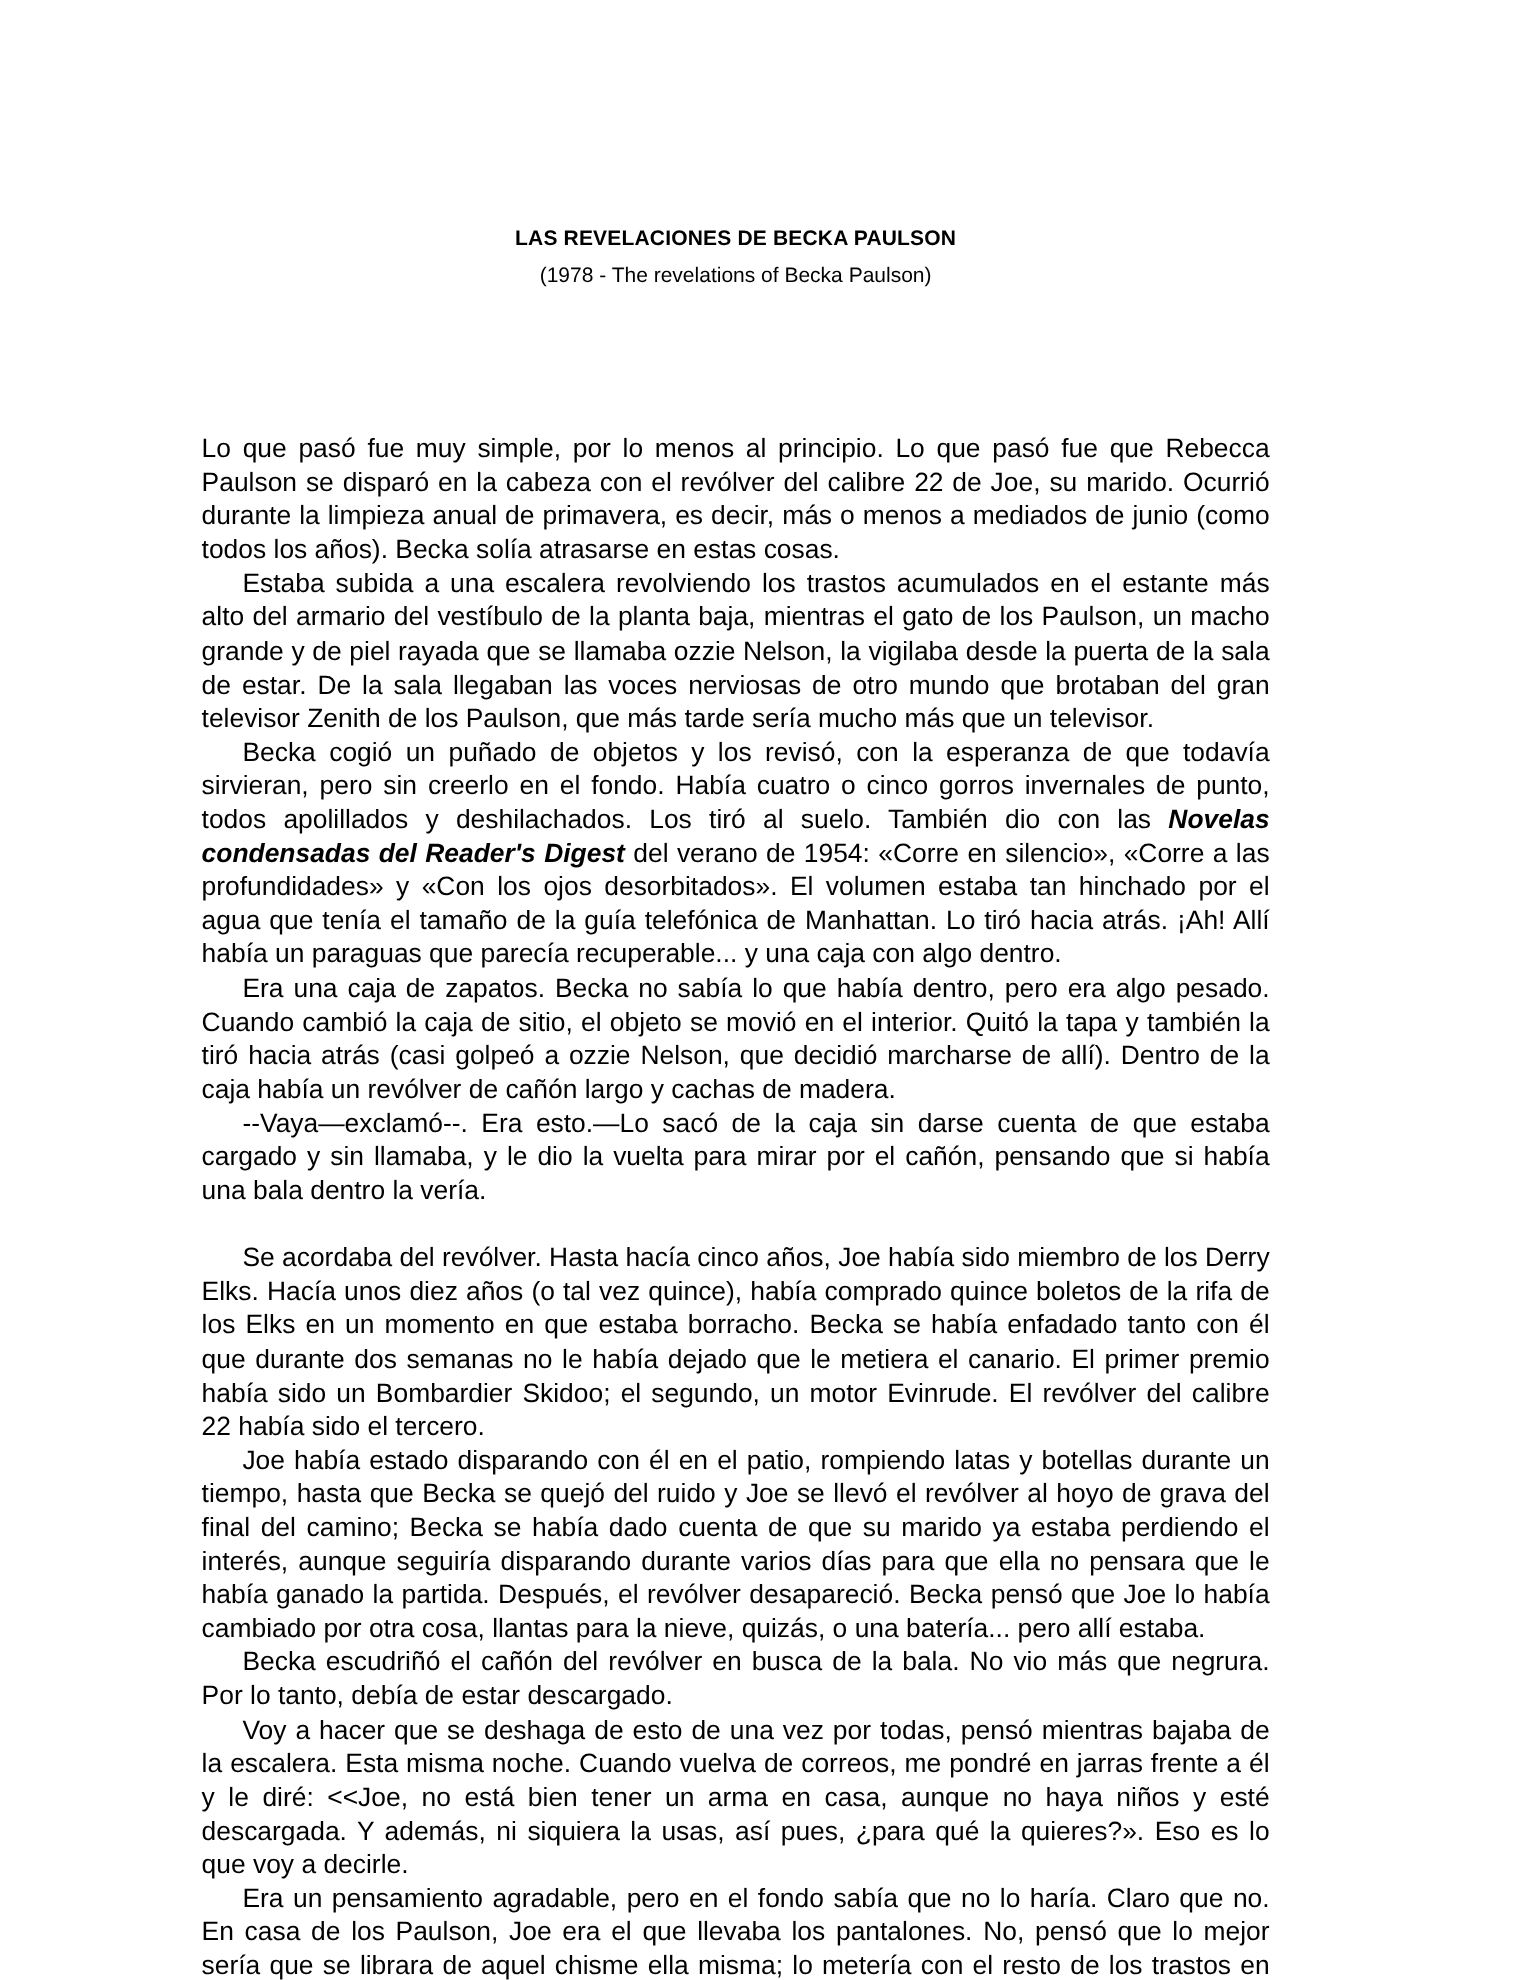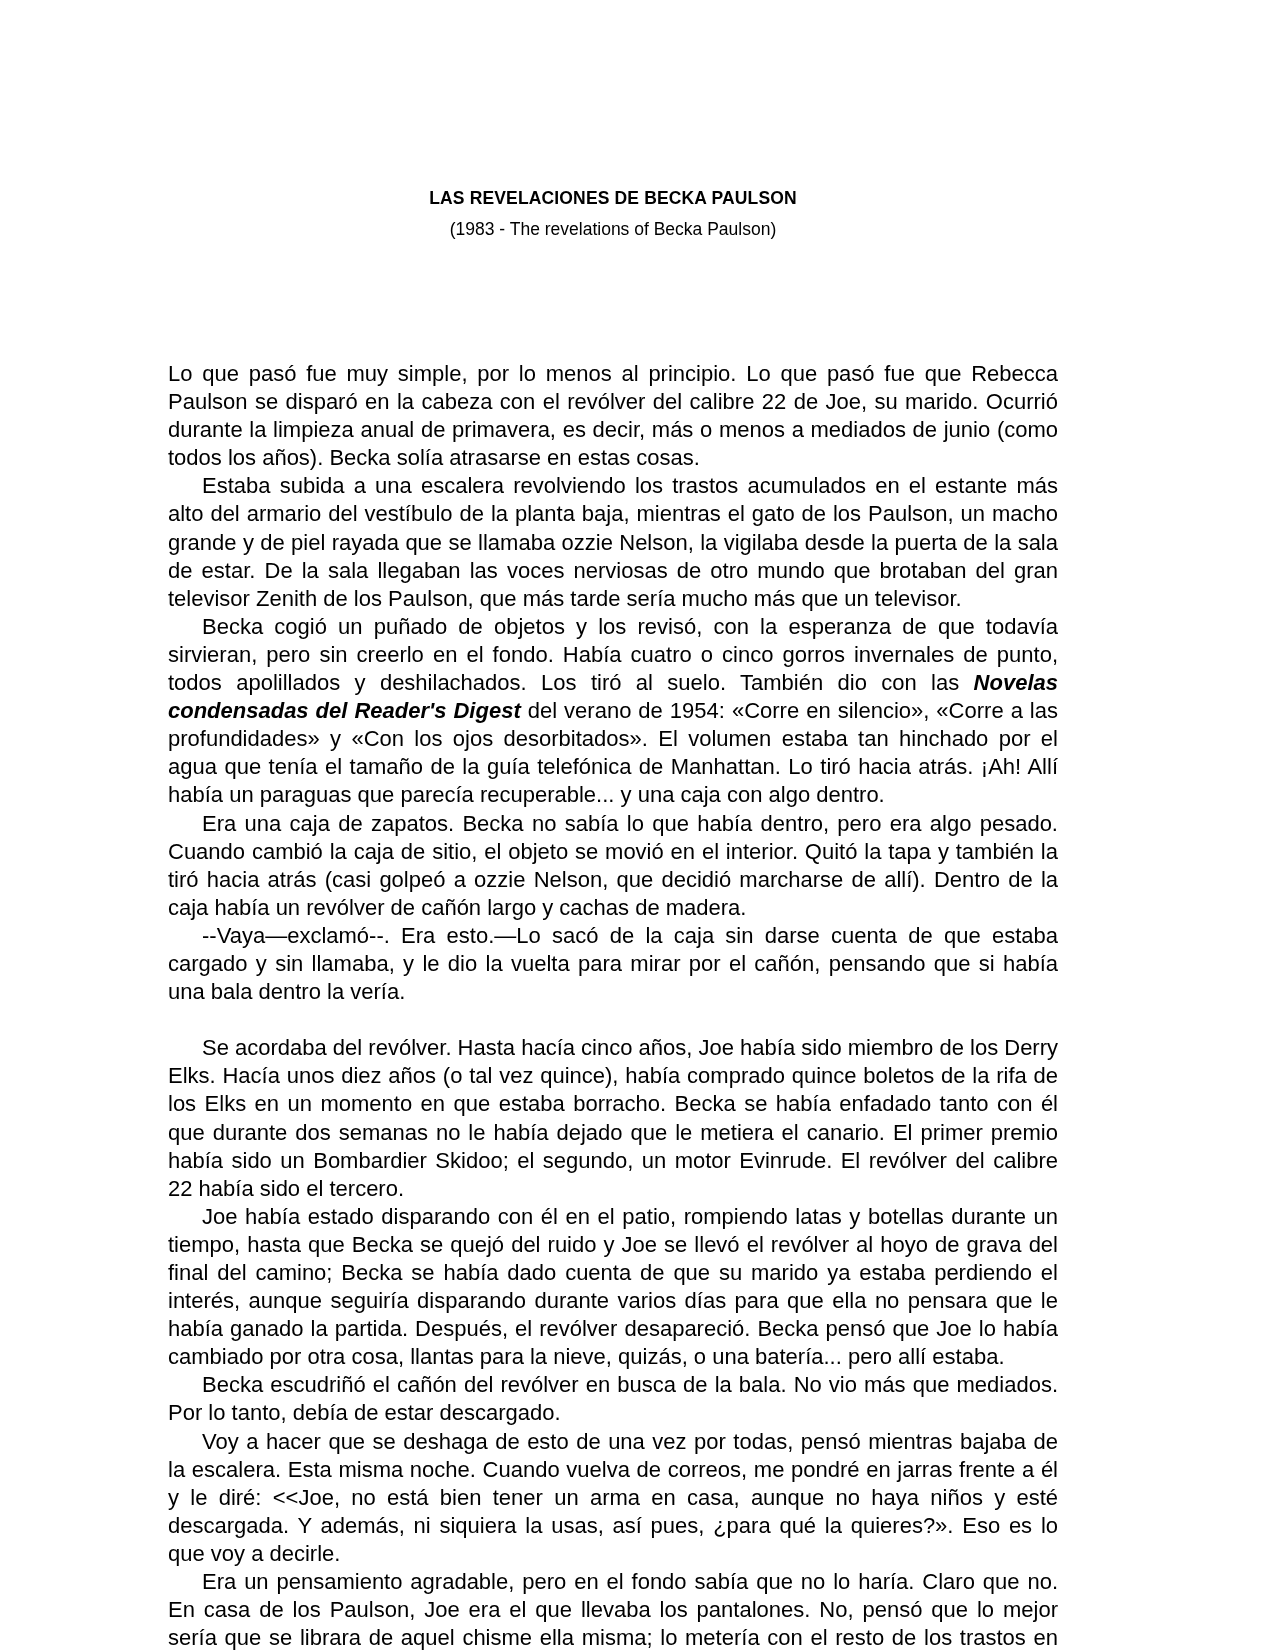--- a/index.html
+++ b/index.html
@@ -71,30 +71,30 @@
     font-weight: bold;
   }
 </style>
 </head>
 <body>
 
 <div class="page">
 
   <div class="title-block">
     <h1 class="doc-title">LAS REVELACIONES DE BECKA PAULSON</h1>
-    <div class="doc-subtitle">(1983 - The revelations of Becka Paulson)</div>
+    <div class="doc-subtitle">(1978 - The revelations of Becka Paulson)</div>
   </div>
 
   <div class="body-block">
     <p class="para noindent">Lo que pasó fue muy simple, por lo menos al principio. Lo que pasó fue que Rebecca Paulson se disparó en la cabeza con el revólver del calibre 22 de Joe, su marido. Ocurrió durante la limpieza anual de primavera, es decir, más o menos a mediados de junio (como todos los años). Becka solía atrasarse en estas cosas.</p>
     <p class="para indent">Estaba subida a una escalera revolviendo los trastos acumulados en el estante más alto del armario del vestíbulo de la planta baja, mientras el gato de los Paulson, un macho grande y de piel rayada que se llamaba ozzie Nelson, la vigilaba desde la puerta de la sala de estar. De la sala llegaban las voces nerviosas de otro mundo que brotaban del gran televisor Zenith de los Paulson, que más tarde sería mucho más que un televisor.</p>
     <p class="para indent"><span>Becka cogió un puñado de objetos y los revisó, con la esperanza de que todavía sirvieran, pero sin creerlo en el fondo. Había cuatro o cinco gorros invernales de punto, todos apolillados y deshilachados. Los tiró al suelo. También dio con las </span><em class="work-title">Novelas condensadas del Reader's Digest</em><span> del verano de 1954: «Corre en silencio», «Corre a las profundidades» y «Con los ojos desorbitados». El volumen estaba tan hinchado por el agua que tenía el tamaño de la guía telefónica de Manhattan. Lo tiró hacia atrás. ¡Ah! Allí había un paraguas que parecía recuperable... y una caja con algo dentro.</span></p>
     <p class="para indent">Era una caja de zapatos. Becka no sabía lo que había dentro, pero era algo pesado. Cuando cambió la caja de sitio, el objeto se movió en el interior. Quitó la tapa y también la tiró hacia atrás (casi golpeó a ozzie Nelson, que decidió marcharse de allí). Dentro de la caja había un revólver de cañón largo y cachas de madera.</p>
     <p class="para indent">--Vaya—exclamó--. Era esto.—Lo sacó de la caja sin darse cuenta de que estaba cargado y sin llamaba, y le dio la vuelta para mirar por el cañón, pensando que si había una bala dentro la vería.</p>
     <div class="spacer"></div>
     <p class="para indent">Se acordaba del revólver. Hasta hacía cinco años, Joe había sido miembro de los Derry Elks. Hacía unos diez años (o tal vez quince), había comprado quince boletos de la rifa de los Elks en un momento en que estaba borracho. Becka se había enfadado tanto con él que durante dos semanas no le había dejado que le metiera el canario. El primer premio había sido un Bombardier Skidoo; el segundo, un motor Evinrude. El revólver del calibre 22 había sido el tercero.</p>
     <p class="para indent">Joe había estado disparando con él en el patio, rompiendo latas y botellas durante un tiempo, hasta que Becka se quejó del ruido y Joe se llevó el revólver al hoyo de grava del final del camino; Becka se había dado cuenta de que su marido ya estaba perdiendo el interés, aunque seguiría disparando durante varios días para que ella no pensara que le había ganado la partida. Después, el revólver desapareció. Becka pensó que Joe lo había cambiado por otra cosa, llantas para la nieve, quizás, o una batería... pero allí estaba.</p>
-    <p class="para indent">Becka escudriñó el cañón del revólver en busca de la bala. No vio más que mediados. Por lo tanto, debía de estar descargado.</p>
+    <p class="para indent">Becka escudriñó el cañón del revólver en busca de la bala. No vio más que negrura. Por lo tanto, debía de estar descargado.</p>
     <p class="para indent">Voy a hacer que se deshaga de esto de una vez por todas, pensó mientras bajaba de la escalera. Esta misma noche. Cuando vuelva de correos, me pondré en jarras frente a él y le diré: &lt;&lt;Joe, no está bien tener un arma en casa, aunque no haya niños y esté descargada. Y además, ni siquiera la usas, así pues, ¿para qué la quieres?». Eso es lo que voy a decirle.</p>
     <p class="para indent">Era un pensamiento agradable, pero en el fondo sabía que no lo haría. Claro que no. En casa de los Paulson, Joe era el que llevaba los pantalones. No, pensó que lo mejor sería que se librara de aquel chisme ella misma; lo metería con el resto de los trastos en una bolsa de basura y lo guardaría en el armario. El revólver iría a parar al vertedero con todo lo demás la próxima vez que pasara Vinnie</p>
   </div>
 
 </div>
 
 </body></html>

